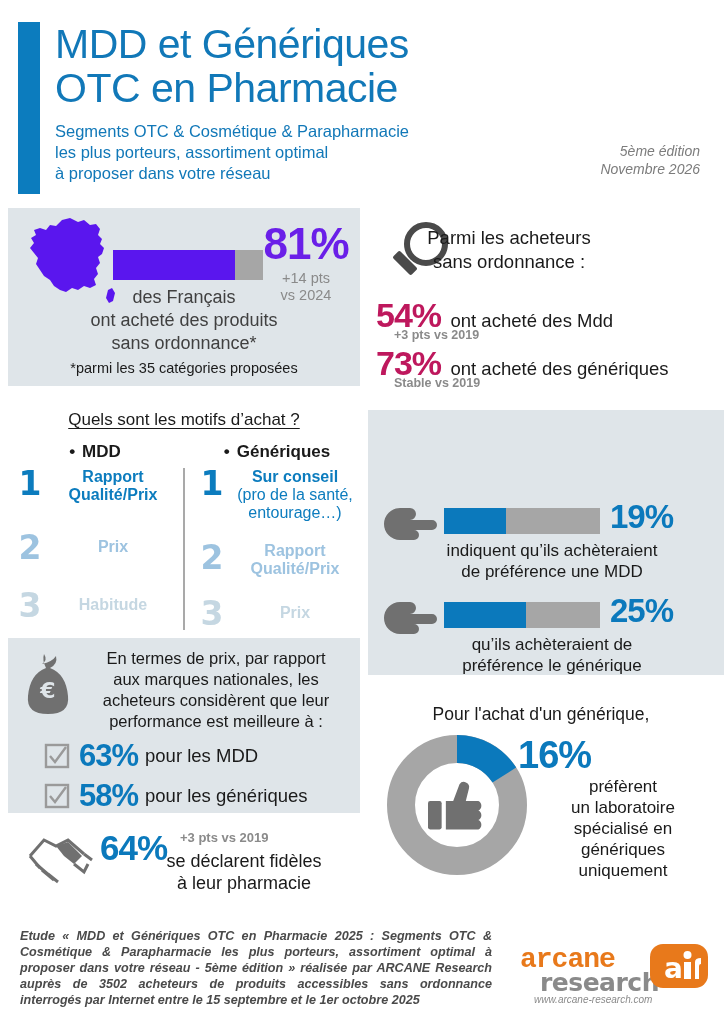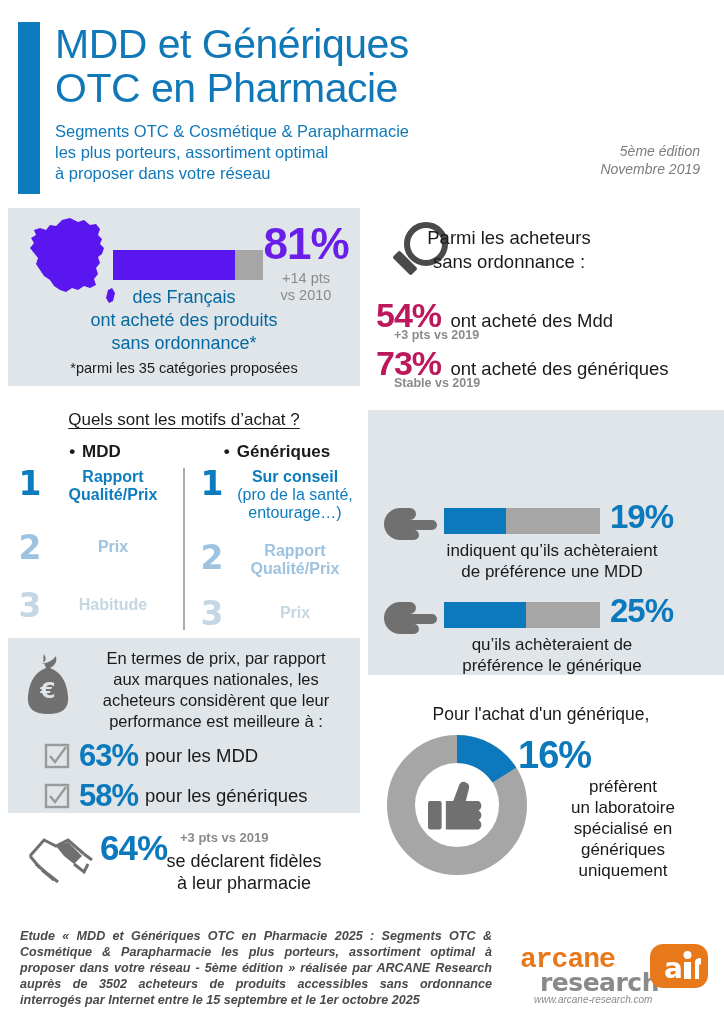--- a/index.html
+++ b/index.html
@@ -46,21 +46,21 @@
     position:absolute; left:246px; top:12px; width:104px;
     text-align:center; color:#6A1FE8; font-size:44px; line-height:48px;
     font-weight:700; letter-spacing:-1px;
   }
   .sub-purple {
     position:absolute; left:246px; top:62px; width:104px; text-align:center;
     color:#8A8A8A; font-size:14.5px; line-height:17px;
   }
   .france-caption {
     position:absolute; left:0; top:78px; width:352px; text-align:center;
-    color:#0369a1; font-size:18px; line-height:23px;
+    color:#404040; font-size:18px; line-height:23px;
   }
   .france-foot {
     position:absolute; left:0; top:152px; width:352px; text-align:center;
     color:#1A1A1A; font-size:14.5px;
   }
 
   
   #block-magnifier { position:absolute; left:368px; top:214px; width:356px; height:176px; }
   .magnifier-icon { position:absolute; left:20px; top:6px; width:66px; height:66px; }
   .magnifier-head {
@@ -210,39 +210,39 @@
       <div class="title-line">MDD et Génériques</div>
       <div class="title-line">OTC en Pharmacie</div>
       <div class="subtitle">
         <div>Segments OTC &amp; Cosmétique &amp; Parapharmacie</div>
         <div>les plus porteurs, assortiment optimal</div>
         <div>à proposer dans votre réseau</div>
       </div>
     </div>
     <div class="edition">
       <div>5ème édition</div>
-      <div>Novembre 2019</div>
+      <div>Novembre 2026</div>
     </div>
   </div>
 
   <div class="panel" id="panel-france">
     <svg class="france-map" viewBox="0 0 100 92">
       <path fill="#5A16EE" d="M40,4 L48,2 L56,6 L62,4 L68,9 L74,8 L78,13 L76,19 L80,23 L78,28
         L82,32 L80,38 L76,41 L78,47 L74,52 L76,58 L72,63 L74,69 L68,72 L62,70 L56,74
         L50,72 L44,76 L38,74 L32,70 L28,64 L22,60 L18,54 L14,48 L16,42 L12,37 L8,32
         L12,27 L9,22 L14,19 L12,14 L18,12 L24,14 L28,9 L34,10 Z"></path>
       <path fill="#5A16EE" d="M86,74 L90,72 L93,77 L91,85 L87,87 L84,82 Z"></path>
     </svg>
     <div class="bar-track">
       <div class="bar-fill" id="france-bar-fill" style="width: 81%;"></div>
     </div>
     <div class="big-purple">81%</div>
     <div class="sub-purple">
       <div>+14 pts</div>
-      <div>vs 2010</div>
+      <div>vs 2024</div>
     </div>
     <div class="france-caption">
       <div>des Français</div>
       <div>ont acheté des produits</div>
       <div>sans ordonnance*</div>
     </div>
     <div class="france-foot">*parmi les 35 catégories proposées</div>
   </div>
 
   <div id="block-magnifier">

